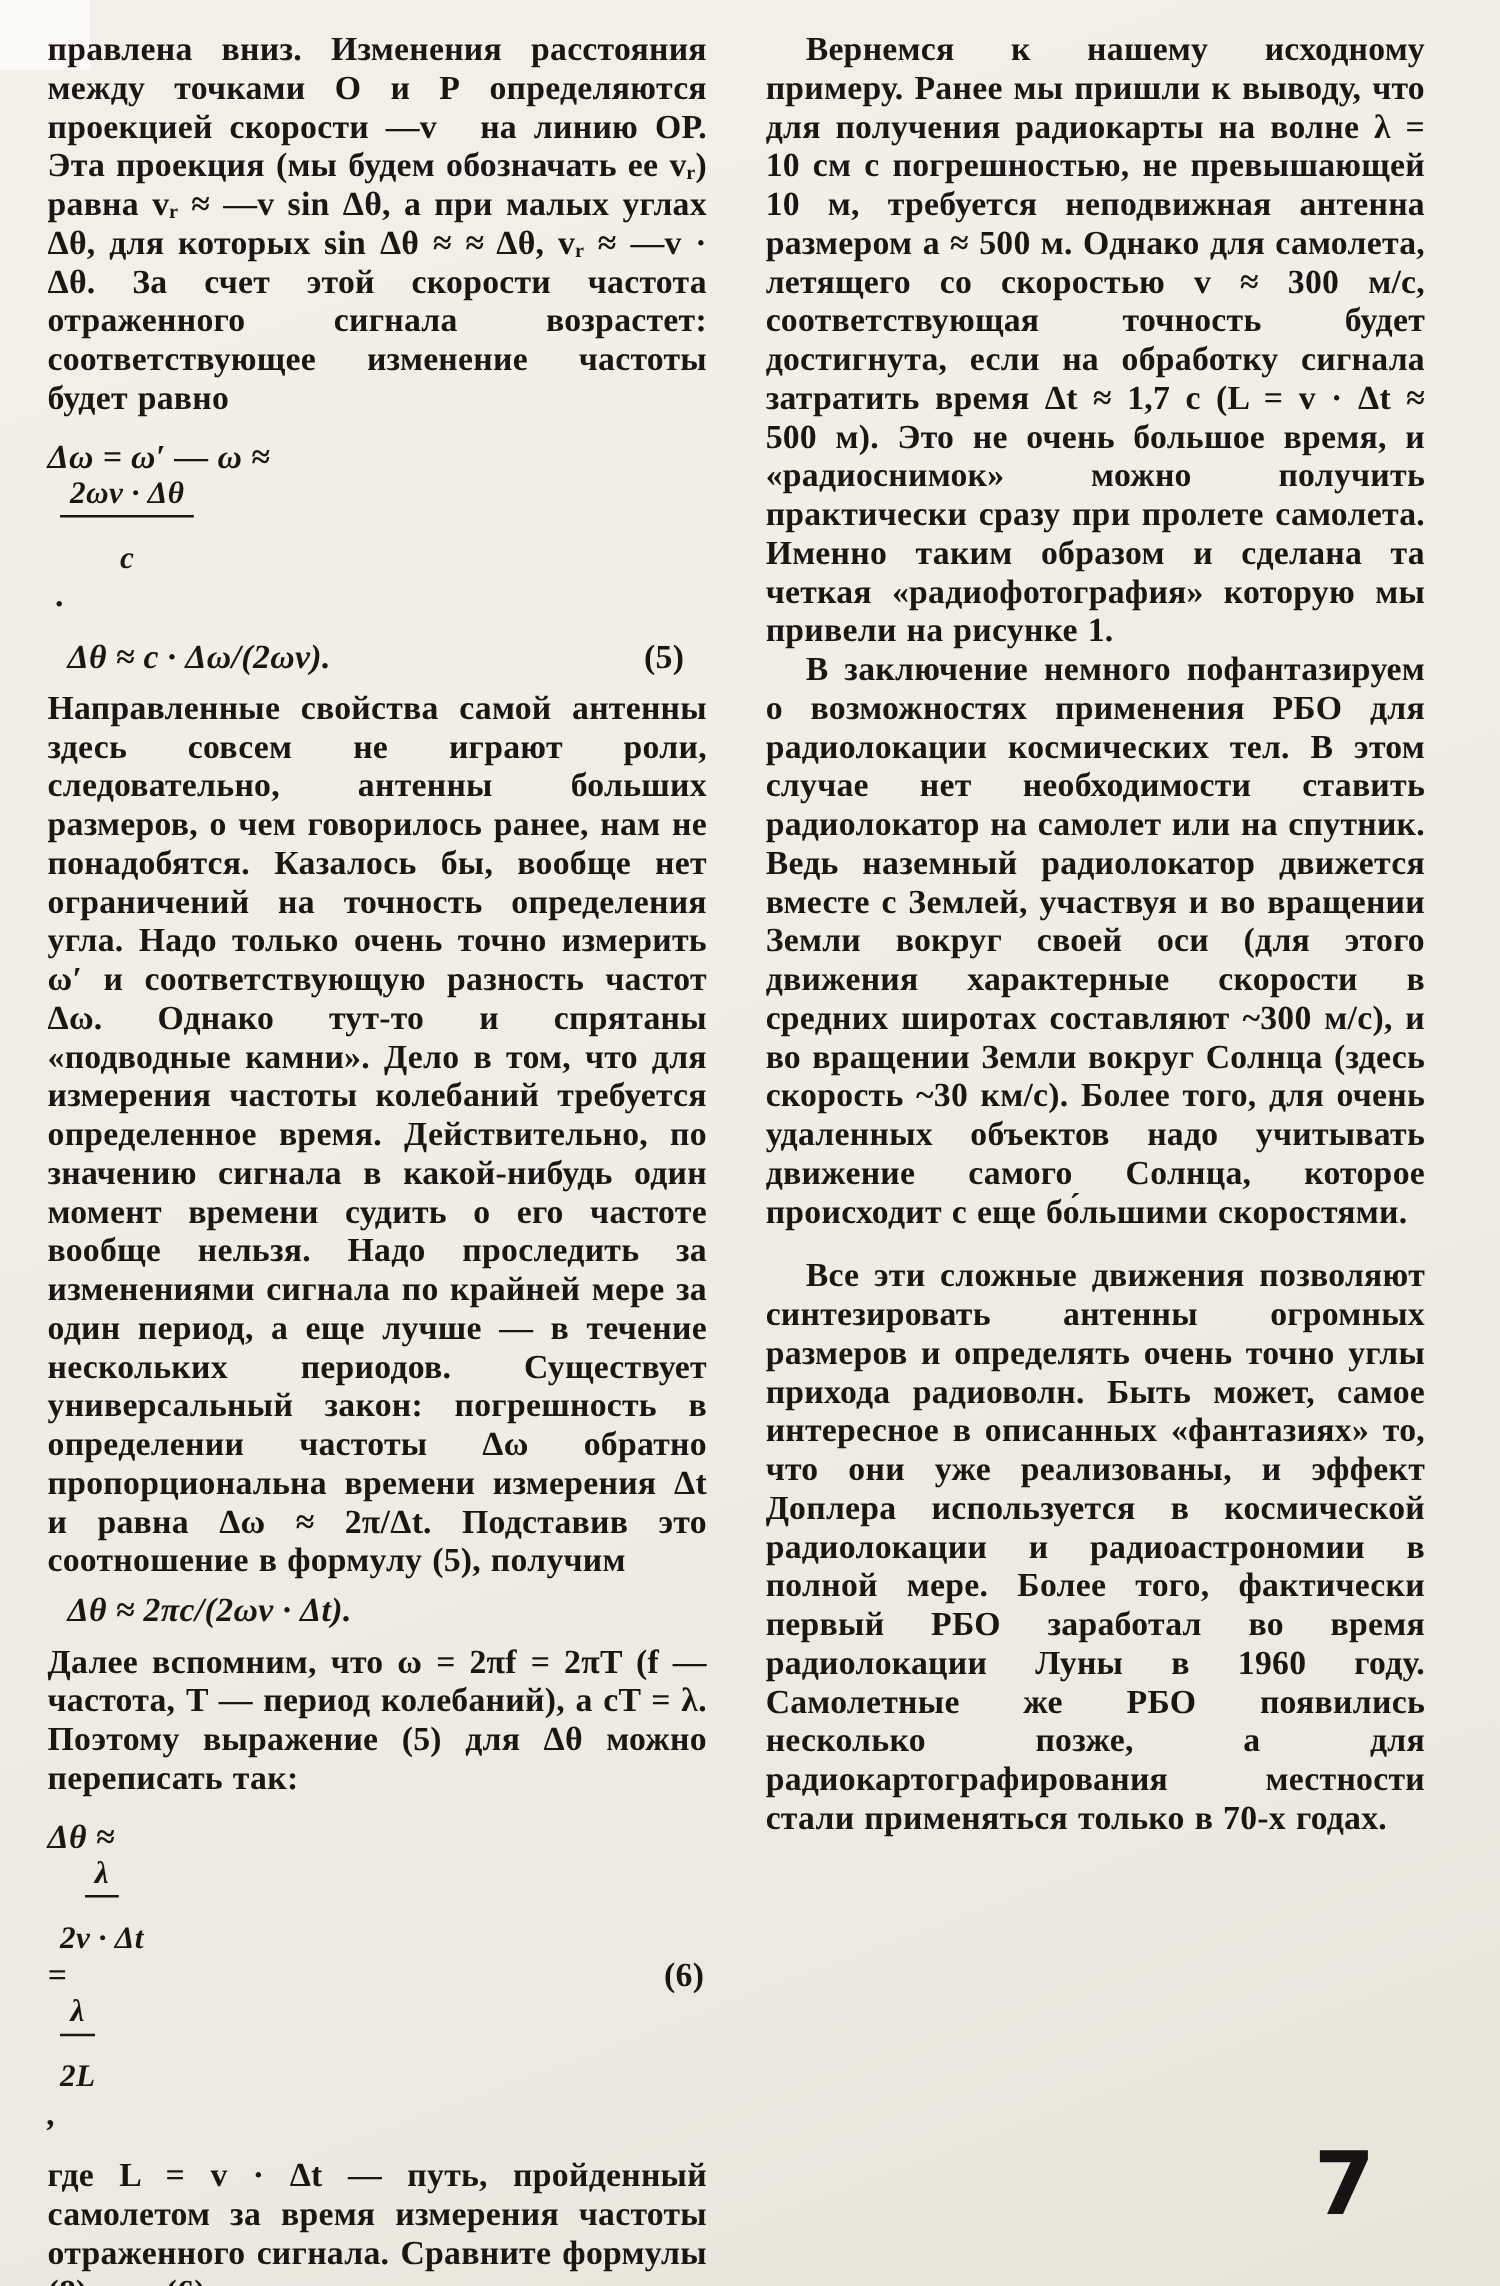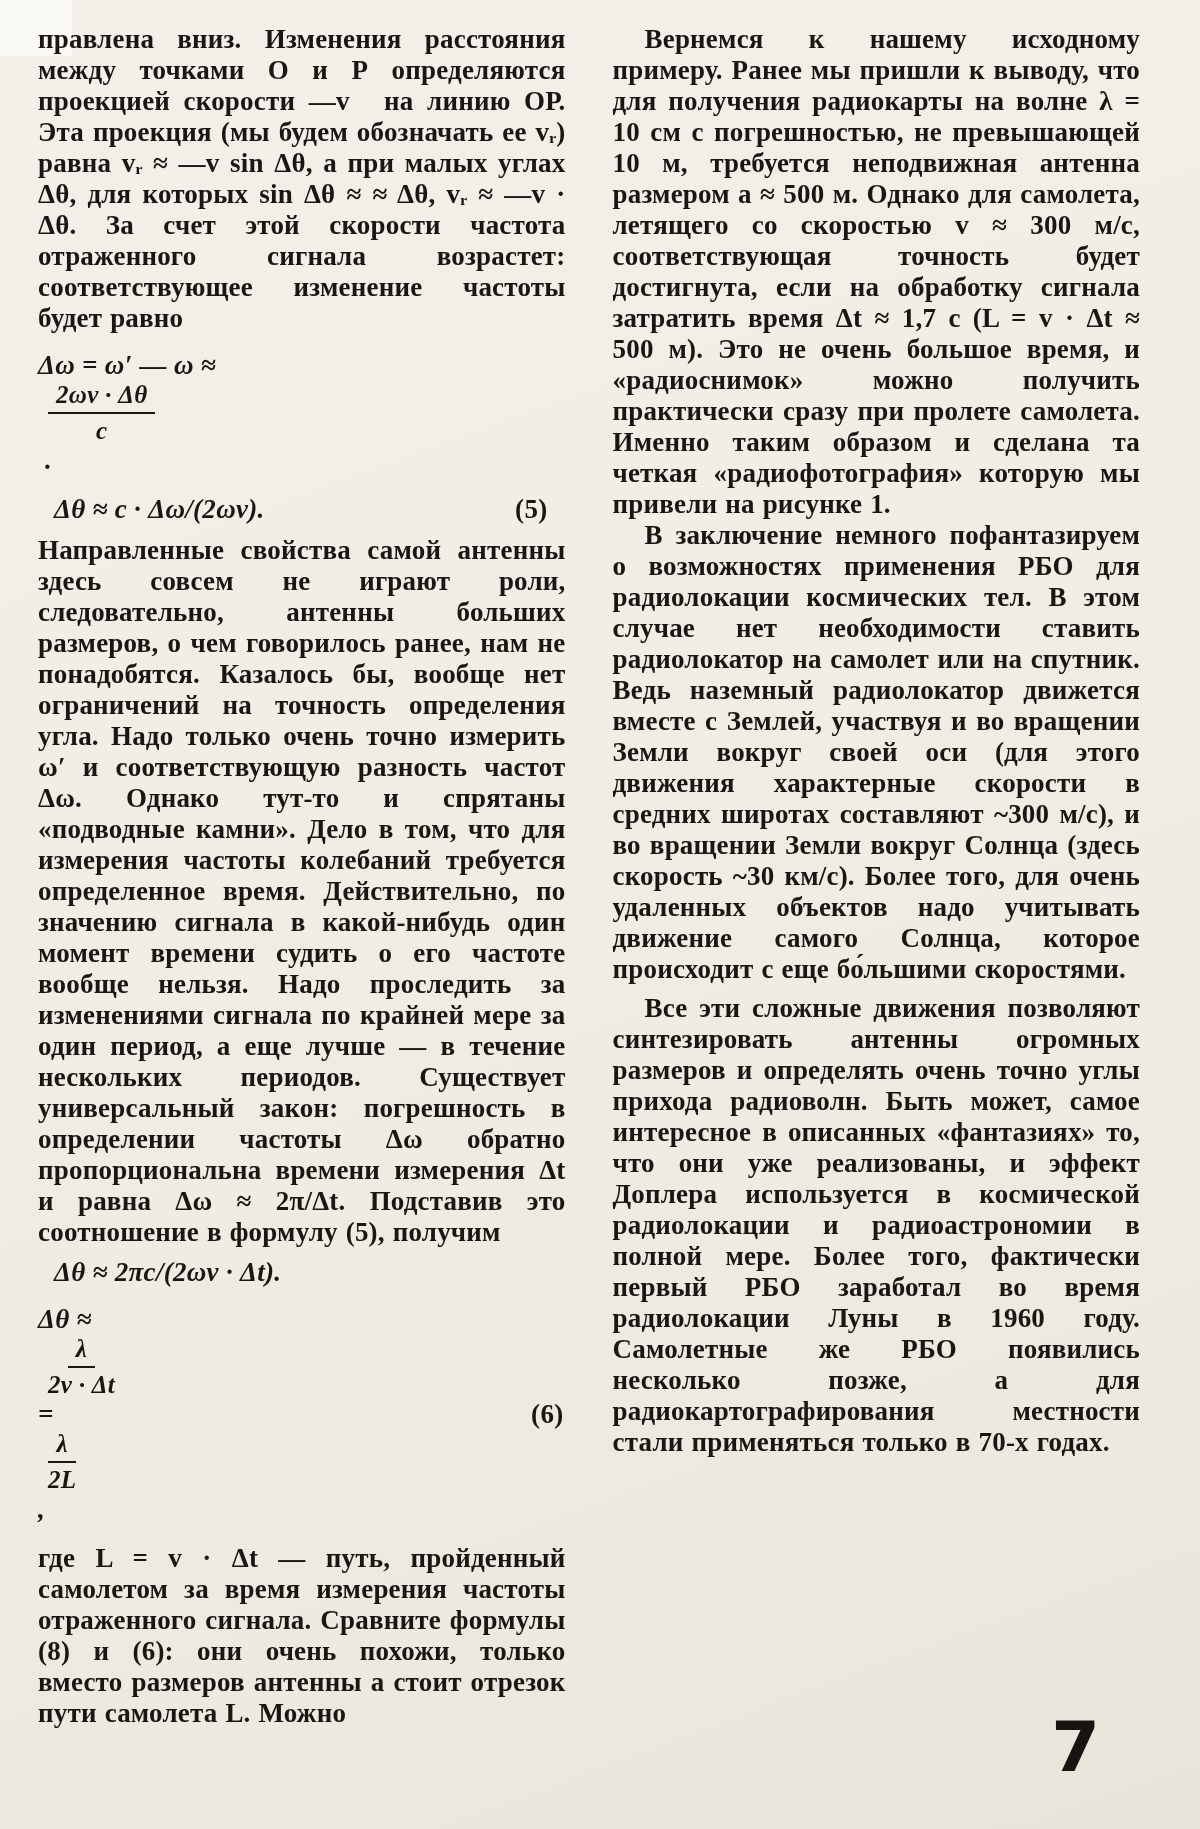--- a/index.html
+++ b/index.html
@@ -32,21 +32,21 @@
   .para {
     margin: 0;
     font-size: 27px;
     line-height: 31px;
     text-align: justify;
     letter-spacing: 0.2px;
     word-spacing: 1px;
     hyphens: auto;
   }
   .para.indent { text-indent: 32px; }
-  .para.gap-before { margin-top: 8px; }
+  .para.gap-before { margin-top: 20px; }
   .equation {
     position: relative;
     display: flex;
     justify-content: center;
     align-items: flex-start;
     font-size: 27px;
     line-height: 31px;
     font-style: italic;
     letter-spacing: 0.3px;
     flex-direction: column;
@@ -54,20 +54,21 @@
   .equation.small { margin: 9px 16px 10px; }
   .equation.tall { margin: 16px 0 18px; }
   .eq-part { white-space: pre; }
   .frac {
     display: inline-flex;
     flex-direction: column;
     align-items: center;
     margin: 0 10px;
     font-size: 25px;
     line-height: 28px;
+    gap: 16px;
   }
   .frac .frac-num { padding: 0 8px 3px; border-bottom: 2px solid #1b1613; }
   .frac .frac-den { padding-top: 3px; }
   .eq-number {
     position: absolute;
     right: 2px;
     font-style: normal;
   }
   .page-number {
     position: absolute;
@@ -105,20 +106,21 @@
         <span class="eq-part">Δθ ≈ c · Δω/(2ωv).</span>
         <span class="eq-number">(5)</span>
       </div>
 
       <p class="para">Направленные свойства самой антенны здесь совсем не играют роли, следовательно, антенны больших размеров, о чем говорилось ранее, нам не понадобятся. Казалось бы, вообще нет ограничений на точность определения угла. Надо только очень точно измерить ω′ и соответствующую разность частот Δω. Однако тут-то и спрятаны «подводные камни». Дело в том, что для измерения частоты колебаний требуется определенное время. Действительно, по значению сигнала в какой-нибудь один момент времени судить о его частоте вообще нельзя. Надо проследить за изменениями сигнала по крайней мере за один период, а еще лучше — в течение нескольких периодов. Существует универсальный закон: погрешность в определении частоты Δω обратно пропорциональна времени измерения Δt и равна Δω ≈ 2π/Δt. Подставив это соотношение в формулу (5), получим</p>
 
       <div class="equation small">
         <span class="eq-part">Δθ ≈ 2πc/(2ωv · Δt).</span>
       </div>
 
+      <p class="para">Далее вспомним, что ω = 2πf = 2πT (f — частота, T — период колебаний), а cT = λ. Поэтому выражение (5) для Δθ можно переписать так:</p>
 
       <div class="equation tall">
         <span class="eq-part">Δθ ≈</span>
         <span class="frac">
           <span class="frac-num">λ</span>
           <span class="frac-den">2v · Δt</span>
         </span>
         <span class="eq-part">=</span>
         <span class="frac">
           <span class="frac-num">λ</span>

